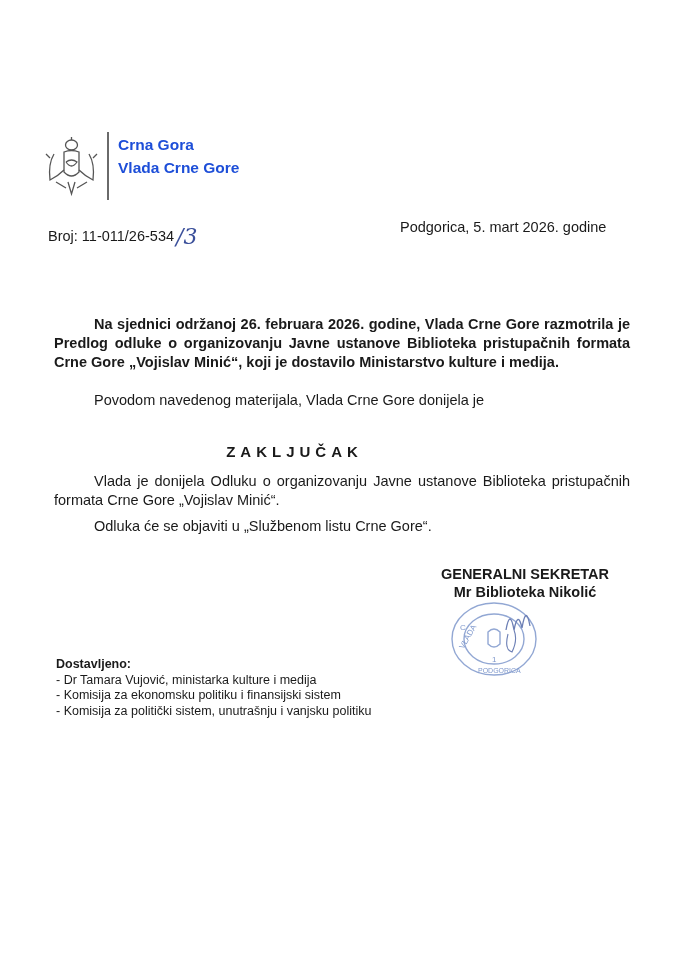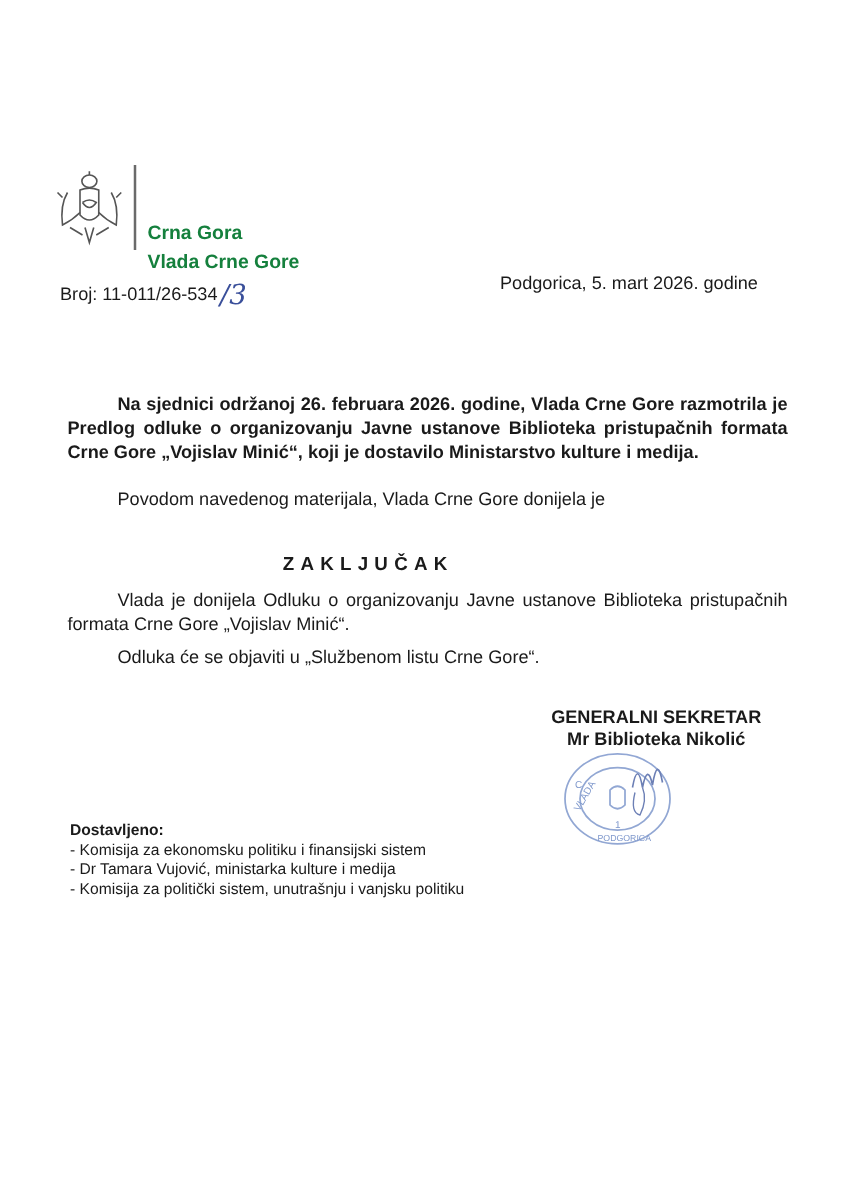--- a/index.html
+++ b/index.html
@@ -1,19 +1,19 @@
 <!DOCTYPE html>
 <html><head>
 <meta charset="utf-8">
 <style>
   html, body { margin:0; padding:0; background:#ffffff; }
   body { width:679px; height:960px; position:relative; overflow:hidden;
          font-family:"Liberation Sans", sans-serif; color:#1a1a1a; }
   .abs { position:absolute; }
-  .header-text { left:118px; top:133px; font-weight:bold; font-size:15.5px; line-height:23px; color:#15803d;margin-top:42px; }
+  .header-text { left:118px; top:133px; font-weight:bold; font-size:15.5px; line-height:23px; color:#1d4ed8; }
   .header-rule { left:107px; top:132px; width:2px; height:68px; background:#6a6a6a; }
   .crest { left:44px; top:136px; width:55px; height:62px; }
   .broj { left:48px; top:221px; font-size:14.5px; }
   .broj .hand { font-family:"DejaVu Serif", serif; color:#3a4f9a; font-size:22px; font-style:italic; position:relative; top:3px; margin-left:2px; }
   .date { left:400px; top:219px; font-size:14.5px; }
   .para { left:54px; width:576px; font-size:14.5px; line-height:19px; text-align:justify; }
   .indent { text-indent:40px; }
   .title { left:0; width:589px; top:443px; text-align:center; font-weight:bold; font-size:15px; letter-spacing:5px; }
   .sig { left:410px; width:230px; top:565px; text-align:center; font-weight:bold; font-size:14.5px; line-height:18px; }
   .stamp { left:448px; top:600px; width:92px; height:78px; }
@@ -73,16 +73,16 @@
   <path d="M60 34 Q56 50 64 52 Q70 40 66 30" fill="none" stroke="#6c7fb5" stroke-width="1.1"></path>
 </svg>
 
 <div class="abs sig">
   <div>GENERALNI SEKRETAR</div>
   <div>Mr Biblioteka Nikolić</div>
 </div>
 
 <div class="abs dost">
   <div class="h">Dostavljeno:</div>
+  <div>- Dr Tamara Vujović, ministarka kulture i medija</div>
   <div>- Komisija za ekonomsku politiku i finansijski sistem</div>
-  <div>- Dr Tamara Vujović, ministarka kulture i medija</div>
   <div>- Komisija za politički sistem, unutrašnju i vanjsku politiku</div>
 </div>
 
 </body></html>

